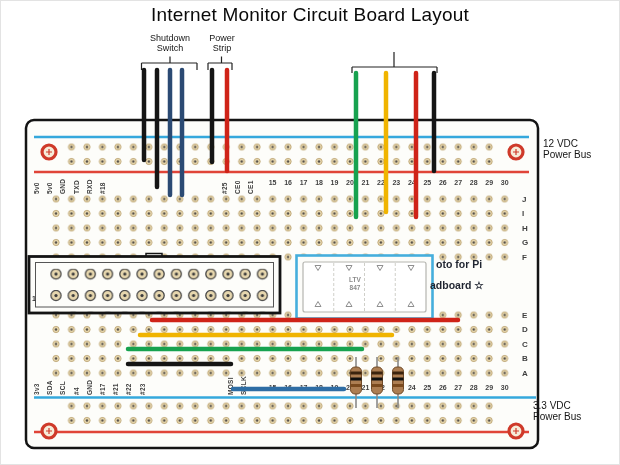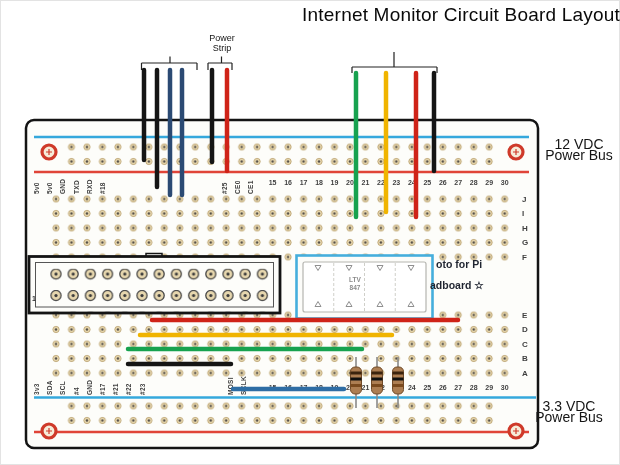--- a/index.html
+++ b/index.html
@@ -1,25 +1,25 @@
 <!DOCTYPE html>
 <html><head>
 <meta charset="utf-8">
 <style>
   html,body{margin:0;padding:0;background:#fff;}
   #canvas{position:relative;width:620px;height:465px;background:#ffffff;overflow:hidden;
           font-family:"Liberation Sans",sans-serif;box-shadow:inset 0 0 0 1px #e3e3e3;}
   .abs{position:absolute;}
   svg.layer{position:absolute;left:0;top:0;}
-  #title{left:0;top:4px;width:620px;text-align:right;font-size:19px;color:#0a0a0a;letter-spacing:0.2px;}
+  #title{left:0;top:4px;width:620px;text-align:center;font-size:19px;color:#0a0a0a;letter-spacing:0.2px;}
   .callout{font-size:9px;color:#151515;text-align:center;line-height:10px;}
   #lbl-shutdown{left:138px;top:33px;width:64px;}
   #lbl-power{left:198px;top:33px;width:48px;}
   #lbl-barrier{left:325px;top:40px;width:140px;}
-  .buslabel{font-size:14px;color:#151515;line-height:10.5px;text-align:center;}
+  .buslabel{font-size:10px;color:#151515;line-height:10.5px;text-align:left;}
   #lbl-bus12{left:543px;top:139px;width:72px;}
   #lbl-bus33{left:533px;top:401px;width:72px;}
   .colnum-row{display:flex;}
   .colnum{width:15.47px;text-align:center;font-size:7px;font-weight:bold;color:#3f3f3f;}
   #colnum-top{left:264.9px;top:179px;}
   #colnum-bottom{left:264.9px;top:383.5px;}
   .rowletter-col{display:flex;flex-direction:column;}
   .rowletter{height:14.5px;display:flex;align-items:center;font-size:8px;font-weight:bold;color:#3f3f3f;}
   #rowletters-top{left:522px;top:191.75px;}
   #rowletters-bottom{left:522px;top:307.75px;}
@@ -111,20 +111,24 @@
         <path d="M315 306.5 h6 l-3 -5 z"></path>
           <path d="M346 306.5 h6 l-3 -5 z"></path>
           <path d="M377 306.5 h6 l-3 -5 z"></path>
           <path d="M408 306.5 h6 l-3 -5 z"></path>
       </g>
     </g>
   </svg>
 
   <div id="title" class="abs">Internet Monitor Circuit Board Layout</div>
 
+  <div id="lbl-shutdown" class="abs callout">
+    <div>Shutdown</div>
+    <div>Switch</div>
+  </div>
   <div id="lbl-power" class="abs callout">
     <div>Power</div>
     <div>Strip</div>
   </div>
 
   <div id="lbl-bus12" class="abs buslabel">
     <div>12 VDC</div>
     <div>Power Bus</div>
   </div>
   <div id="lbl-bus33" class="abs buslabel">

